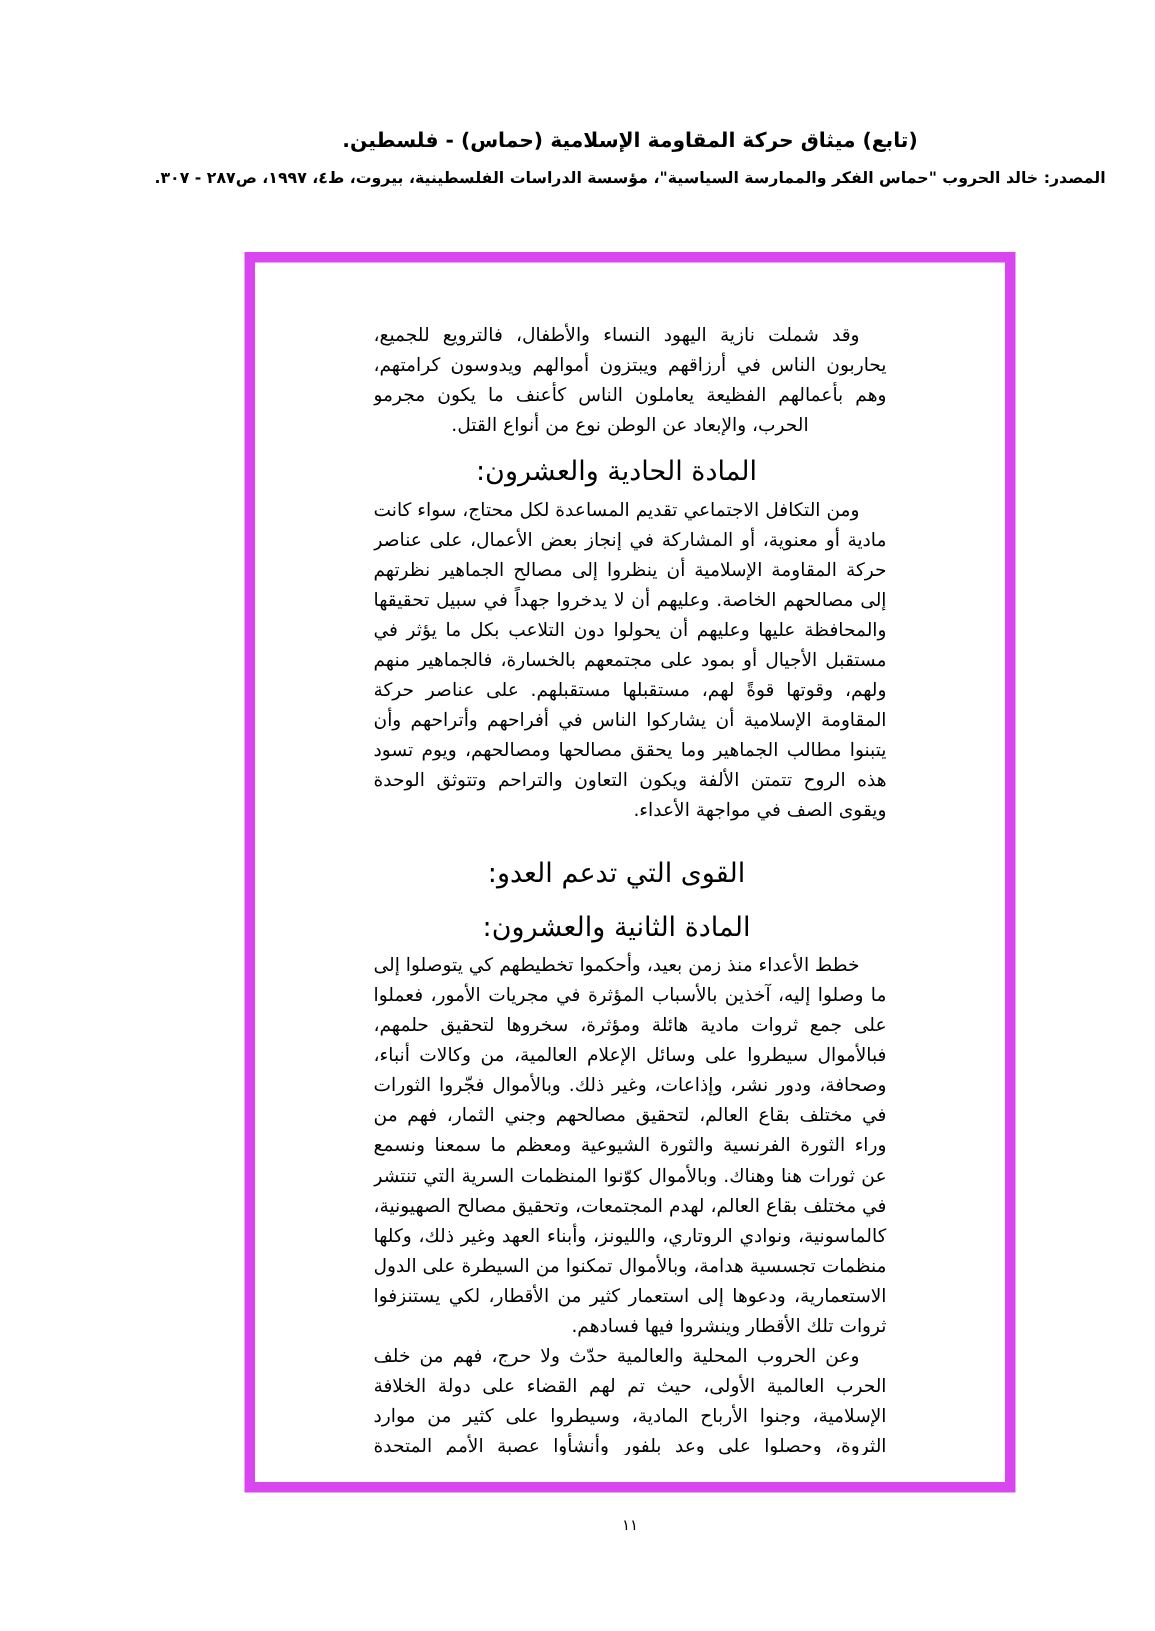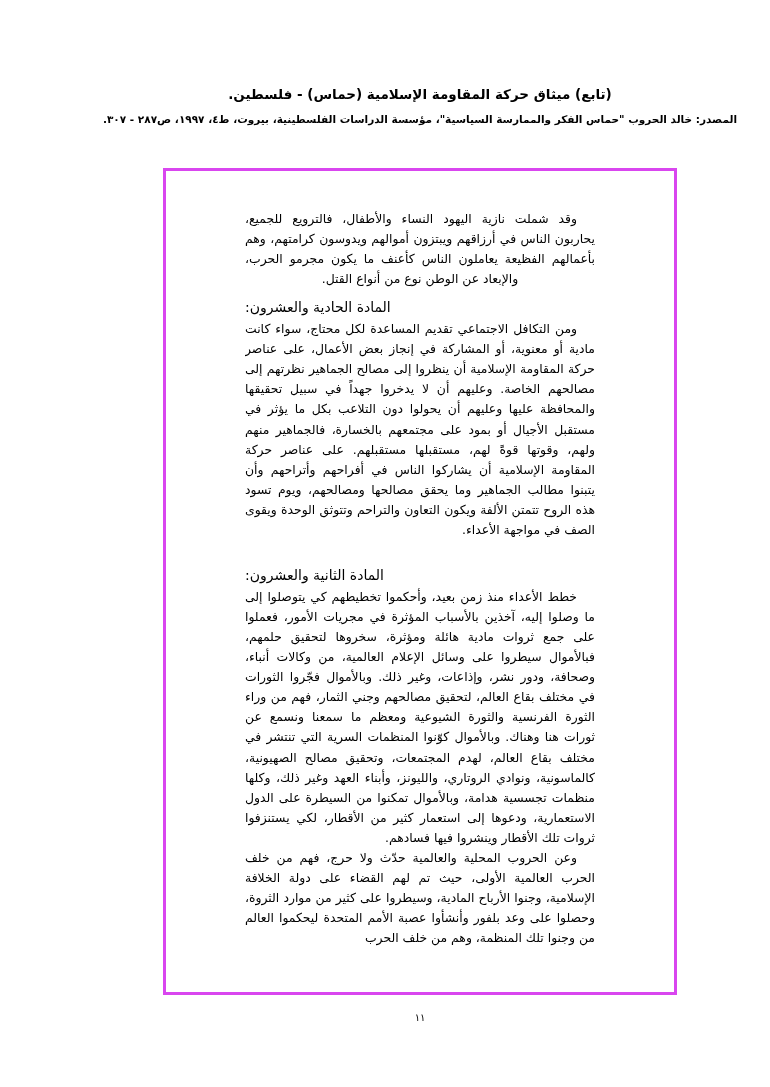--- a/index.html
+++ b/index.html
@@ -39,21 +39,21 @@
     margin-top: 9px;
     line-height: 1.3;
     direction: rtl;
   }
   .frame {
     position: absolute;
     top: 168px;
     right: 93px;
     left: 93px;
     height: 827px;
-    border: 3px solid #d946ef;
+    border: 7px solid #d946ef;
     box-sizing: border-box;
     background: #ffffff;
   }
   .frame-inner {
     position: absolute;
     top: 38px;
     right: 79px;
     left: 79px;
     bottom: 18px;
     direction: rtl;
@@ -67,23 +67,23 @@
     text-align-last: center;
     text-indent: 18px;
     direction: rtl;
     font-family: "DejaVu Sans", sans-serif;
   }
   p.body-par.last-right {
     text-align-last: right;
   }
   p.heading-par {
     margin: 0;
-    font-size: 14px;
+    font-size: 18px;
     line-height: 1.62;
-    text-align: left;
+    text-align: center;
     text-indent: 18px;
     direction: rtl;
     font-weight: normal;
   }
   .gap-sm { height: 7px; }
   .gap-md { height: 17px; }
   .page-number {
     position: absolute;
     top: 1012px;
     left: 0;
@@ -107,20 +107,21 @@
     <div class="frame-inner">
 
       <p class="body-par">وقد شملت نازية اليهود النساء والأطفال، فالترويع للجميع، يحاربون الناس في أرزاقهم ويبتزون أموالهم ويدوسون كرامتهم، وهم بأعمالهم الفظيعة يعاملون الناس كأعنف ما يكون مجرمو الحرب، والإبعاد عن الوطن نوع من أنواع القتل.</p>
 
       <div class="gap-sm"></div>
       <p class="heading-par">المادة الحادية والعشرون:</p>
 
       <p class="body-par last-right">ومن التكافل الاجتماعي تقديم المساعدة لكل محتاج، سواء كانت مادية أو معنوية، أو المشاركة في إنجاز بعض الأعمال، على عناصر حركة المقاومة الإسلامية أن ينظروا إلى مصالح الجماهير نظرتهم إلى مصالحهم الخاصة. وعليهم أن لا يدخروا جهداً في سبيل تحقيقها والمحافظة عليها وعليهم أن يحولوا دون التلاعب بكل ما يؤثر في مستقبل الأجيال أو بمود على مجتمعهم بالخسارة، فالجماهير منهم ولهم، وقوتها قوةً لهم، مستقبلها مستقبلهم. على عناصر حركة المقاومة الإسلامية أن يشاركوا الناس في أفراحهم وأتراحهم وأن يتبنوا مطالب الجماهير وما يحقق مصالحها ومصالحهم، ويوم تسود هذه الروح تتمتن الألفة ويكون التعاون والتراحم وتتوثق الوحدة ويقوى الصف في مواجهة الأعداء.</p>
 
       <div class="gap-md"></div>
+      <p class="heading-par">القوى التي تدعم العدو:</p>
 
       <div class="gap-sm"></div>
       <p class="heading-par">المادة الثانية والعشرون:</p>
 
       <p class="body-par last-right">خطط الأعداء منذ زمن بعيد، وأحكموا تخطيطهم كي يتوصلوا إلى ما وصلوا إليه، آخذين بالأسباب المؤثرة في مجريات الأمور، فعملوا على جمع ثروات مادية هائلة ومؤثرة، سخروها لتحقيق حلمهم، فبالأموال سيطروا على وسائل الإعلام العالمية، من وكالات أنباء، وصحافة، ودور نشر، وإذاعات، وغير ذلك. وبالأموال فجّروا الثورات في مختلف بقاع العالم، لتحقيق مصالحهم وجني الثمار، فهم من وراء الثورة الفرنسية والثورة الشيوعية ومعظم ما سمعنا ونسمع عن ثورات هنا وهناك. وبالأموال كوّنوا المنظمات السرية التي تنتشر في مختلف بقاع العالم، لهدم المجتمعات، وتحقيق مصالح الصهيونية، كالماسونية، ونوادي الروتاري، والليونز، وأبناء العهد وغير ذلك، وكلها منظمات تجسسية هدامة، وبالأموال تمكنوا من السيطرة على الدول الاستعمارية، ودعوها إلى استعمار كثير من الأقطار، لكي يستنزفوا ثروات تلك الأقطار وينشروا فيها فسادهم.</p>
       <p class="body-par last-right">وعن الحروب المحلية والعالمية حدّث ولا حرج، فهم من خلف الحرب العالمية الأولى، حيث تم لهم القضاء على دولة الخلافة الإسلامية، وجنوا الأرباح المادية، وسيطروا على كثير من موارد الثروة، وحصلوا على وعد بلفور وأنشأوا عصبة الأمم المتحدة ليحكموا العالم من وجنوا تلك المنظمة، وهم من خلف الحرب</p>
 
     </div>
   </div>
 

